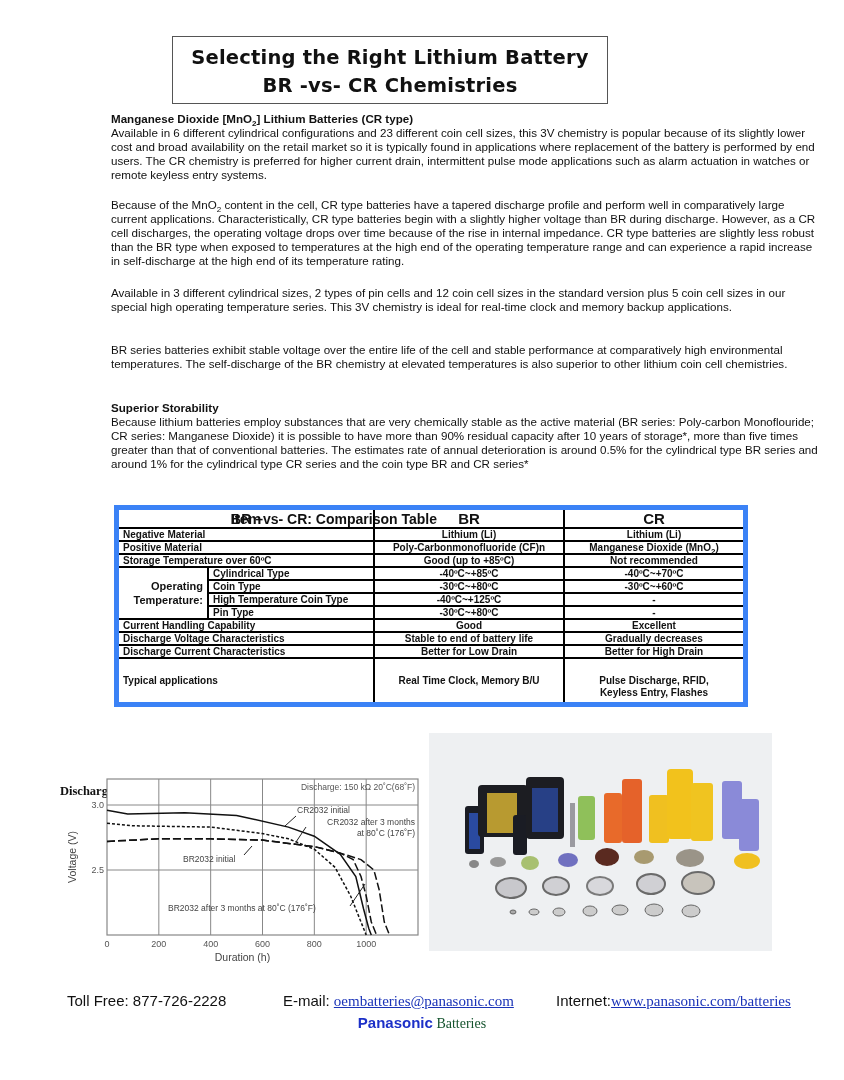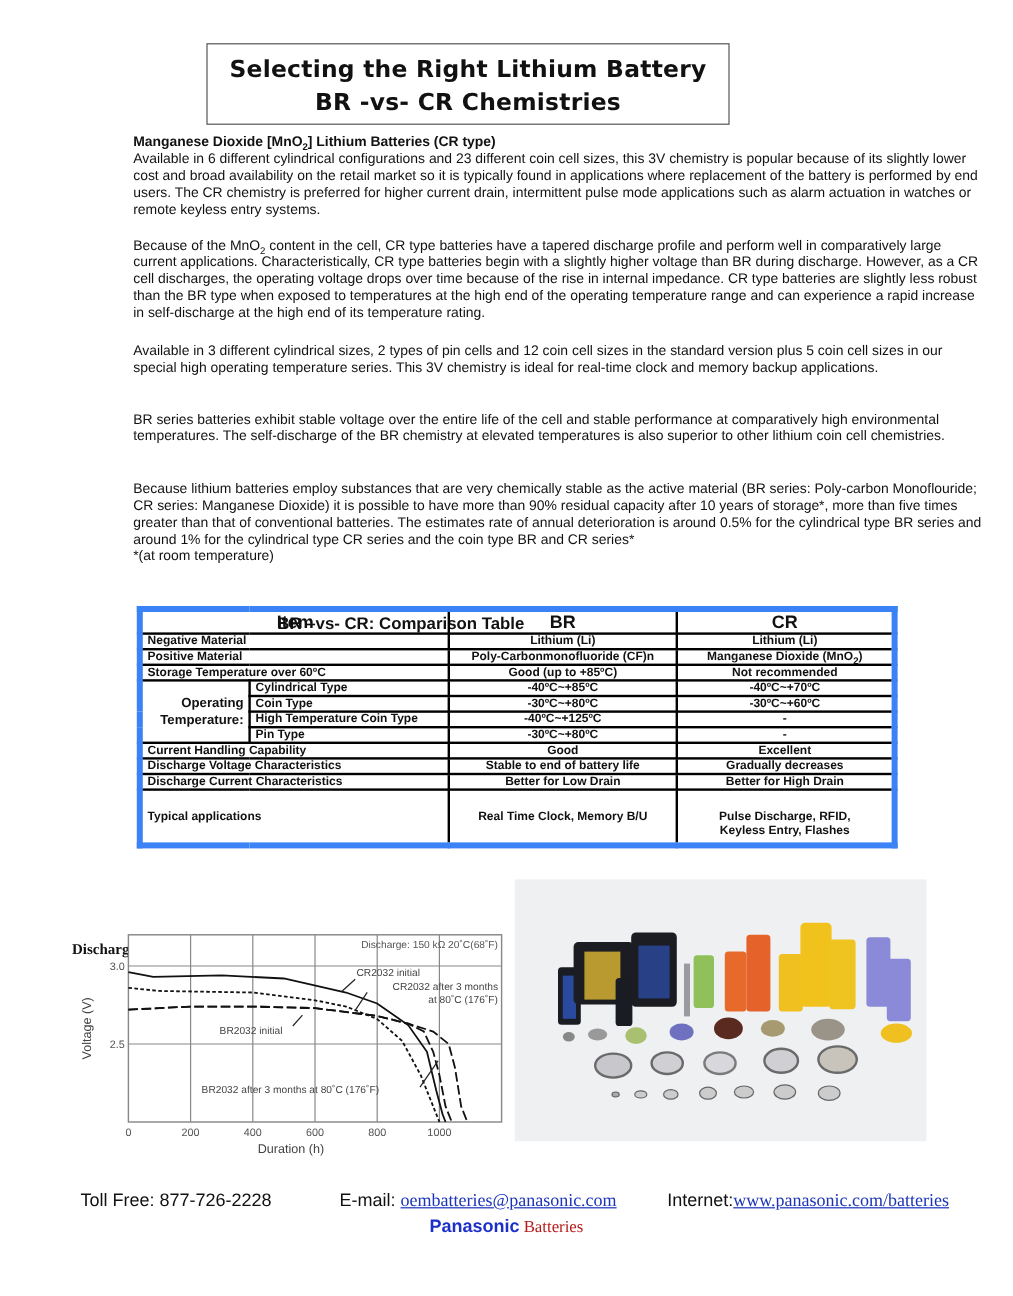--- a/index.html
+++ b/index.html
@@ -19,21 +19,21 @@
   table.cmp td.op { font-size:11px; line-height:14px; vertical-align:middle;text-align:right; }
   table.cmp tr.apps td { height:30px; vertical-align:middle; }
   .col-item { width:253px; }
   .col-br { width:180px; }
   .col-cr { width:170px; }
   .chart-title { position:absolute; left:60px; width:360px; top:735px; text-align:left; font-family:"Liberation Serif", serif; font-weight:bold; font-size:12.5px; line-height:16px;margin-top:48px; }
   svg.chart { position:absolute; left:60px; top:770px; }
   .photo { position:absolute; left:429px; top:733px; width:343px; height:218px; background:#eeeef0; }
   .footer-brand { position:absolute; left:0; width:844px; top:1014px; text-align:center; }
   .footer-brand .b1 { color:#1c30c8; font-weight:bold; font-size:15px; }
-  .footer-brand .b2 { color:#b91c1c; font-family:"Liberation Serif", serif; font-size:14px; }
+  .footer-brand .b2 { color:#14532d; font-family:"Liberation Serif", serif; font-size:14px; }
   .footer-row { position:absolute; top:992px; font-size:15px; }
   .footer-row a { color:#1a33b8; text-decoration:underline; font-family:"Liberation Serif", serif; }
 </style>
 </head>
 <body>
 
 <div class="title-box">
   <div class="t1">Selecting the Right Lithium Battery</div>
   <div>BR -vs- CR Chemistries</div>
 </div>
@@ -49,22 +49,22 @@
 
 <div class="section" style="top:286px;">
   <p>Available in 3 different cylindrical sizes, 2 types of pin cells and 12 coin cell sizes in the standard version plus 5 coin cell sizes in our special high operating temperature series.  This 3V chemistry is ideal for real-time clock and memory backup applications.</p>
 </div>
 
 <div class="section" style="top:343px;">
   <p>BR series batteries exhibit stable voltage over the entire life of the cell and stable performance at comparatively high environmental temperatures.  The self-discharge of the BR chemistry at elevated temperatures is also superior to other lithium coin cell chemistries.</p>
 </div>
 
 <div class="section" style="top:401px;">
+  <h3>Superior Storability</h3>
   <p>Because lithium batteries employ substances that are very chemically stable as the active material (BR series: Poly-carbon Monoflouride; CR series: Manganese Dioxide) it is possible to have more than 90% residual capacity after 10 years of storage*, more than five times greater than that of conventional batteries.  The estimates rate of annual deterioration is around 0.5% for the cylindrical type BR series and around 1% for the cylindrical type CR series and the coin type BR and CR series*</p>
-  <p>*(at room temperature)</p>
 </div>
 
 <div class="tbl-title">BR –vs- CR: Comparison Table</div>
 
 <table class="cmp">
   <tbody>
       <tr>
     <th colspan="2" class="col-item">Item</th>
     <th class="col-br">BR</th>
     <th class="col-cr">CR</th>

